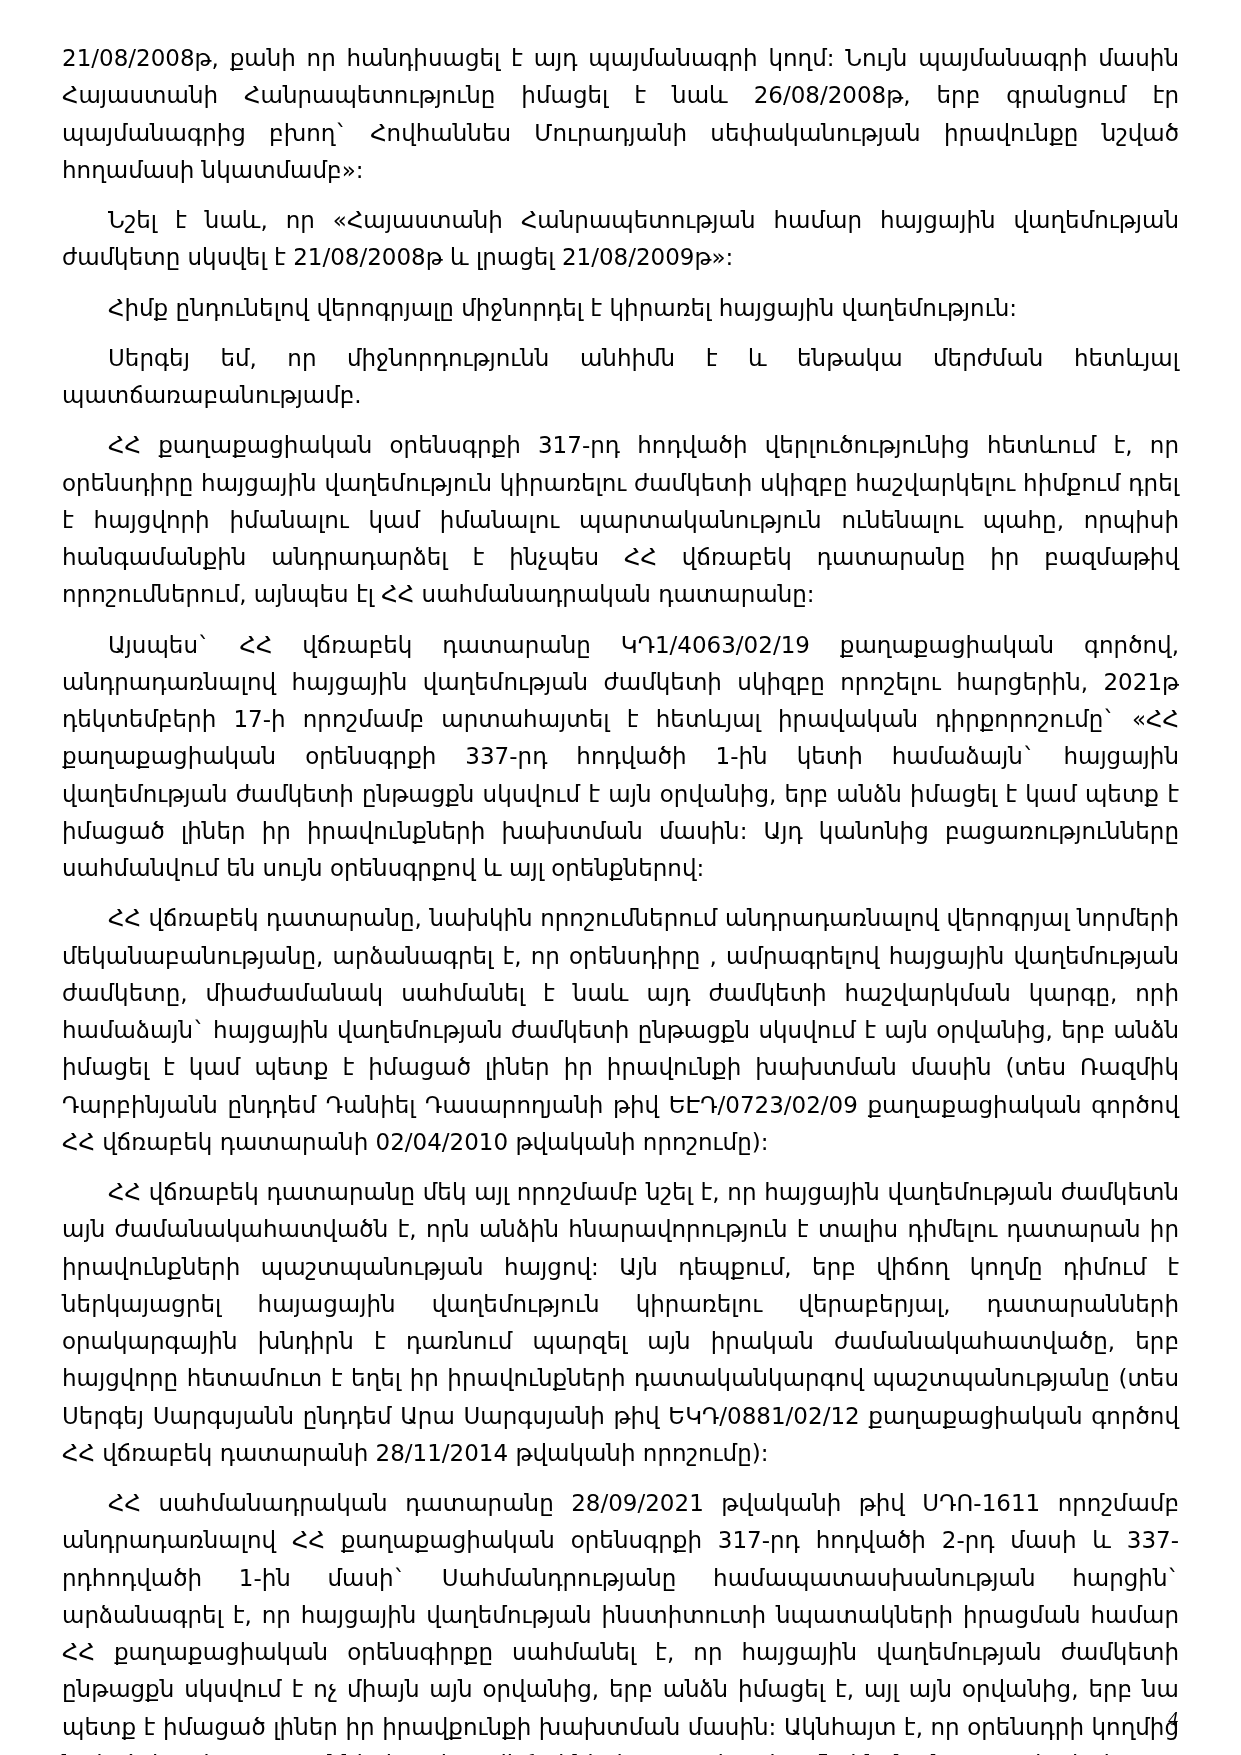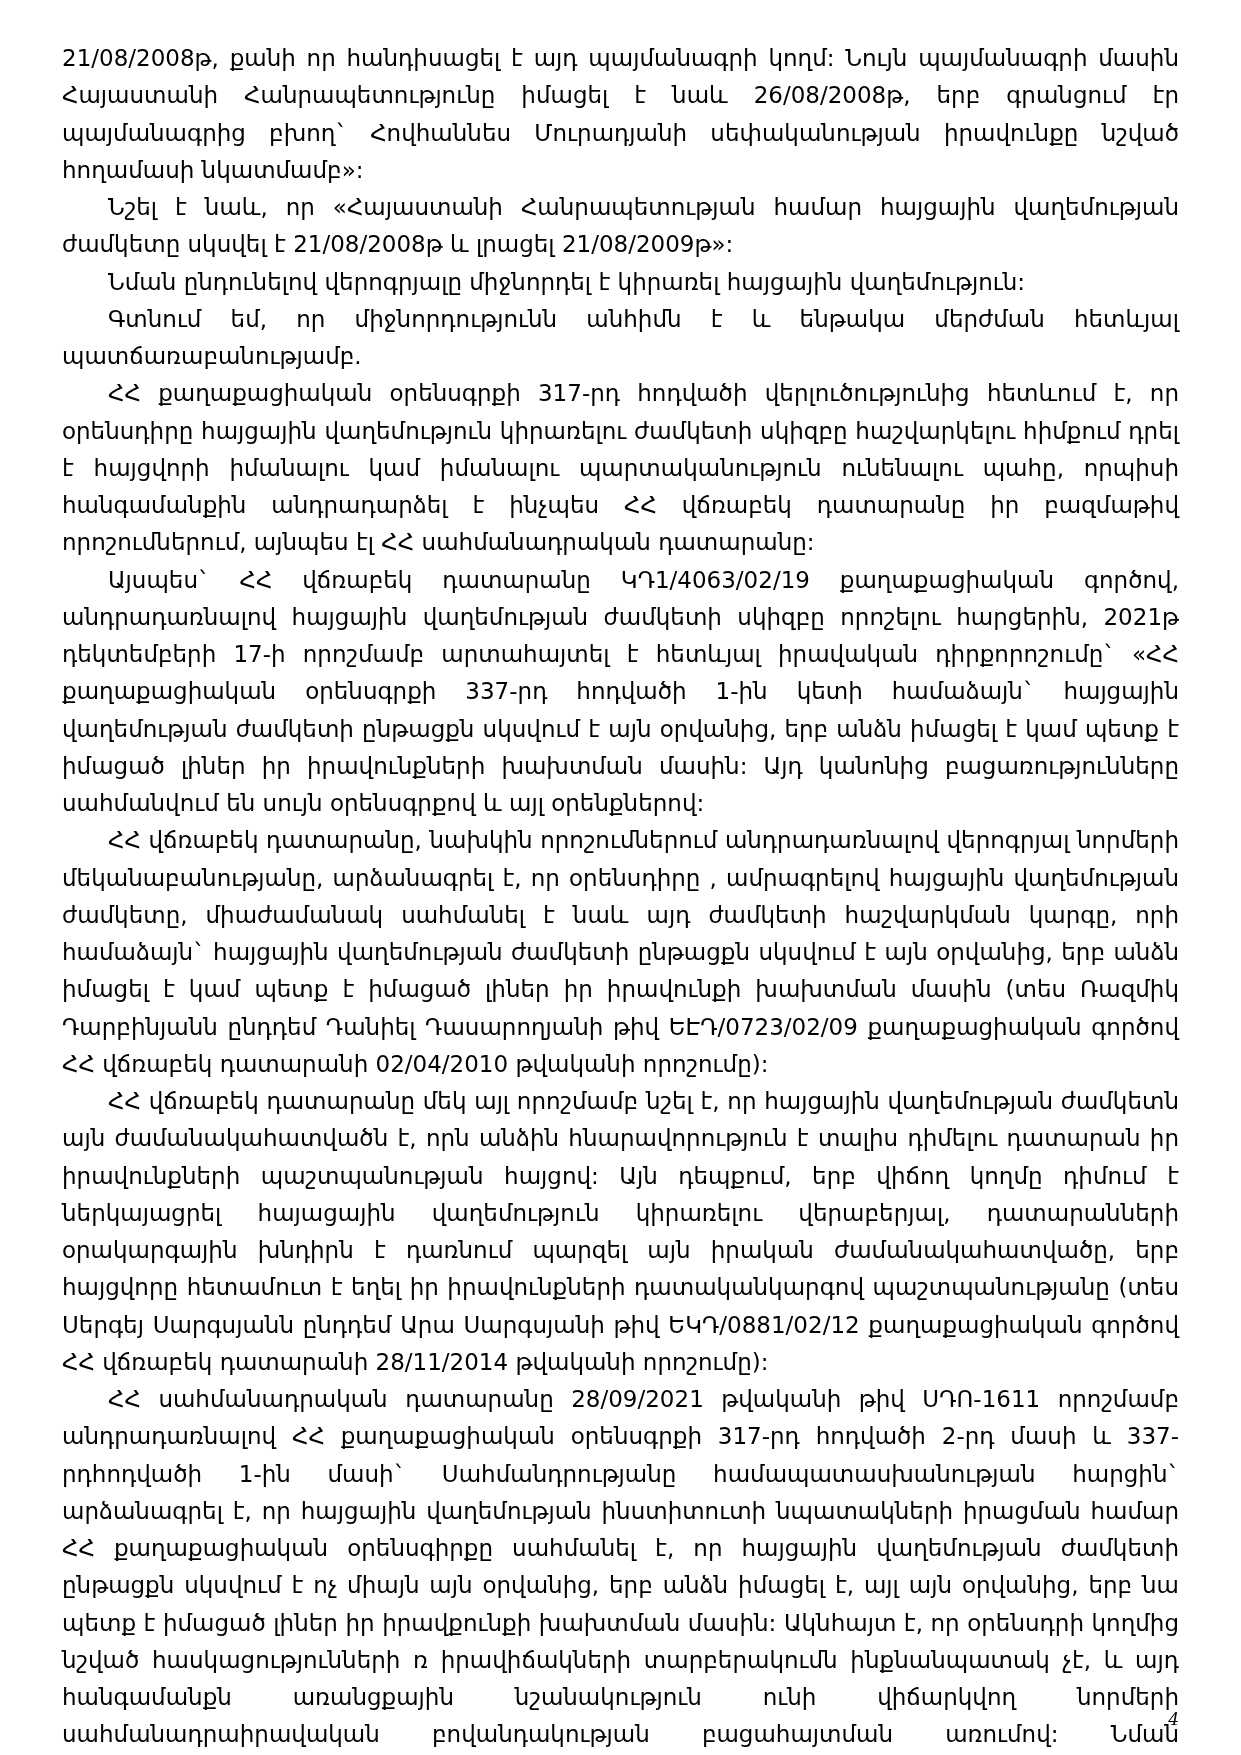--- a/index.html
+++ b/index.html
@@ -22,39 +22,40 @@
     line-height: 1.62;
     text-align: justify;
     text-justify: inter-word;
   }
   .para {
     margin: 0;
     text-indent: 0;
   }
   .para.indent {
     text-indent: 46px;
+    margin-top: 13px;
   }
   .page-number {
     position: absolute;
     right: 62px;
     bottom: 26px;
     font-size: 17px;
     font-style: italic;
     font-family: "DejaVu Serif", "Liberation Serif", serif;
   }
 </style>
 </head>
 <body>
 
 <div class="page">
   <div class="body-text">
     <p class="para">21/08/2008թ, քանի որ հանդիսացել է այդ պայմանագրի կողմ: Նույն պայմանագրի մասին Հայաստանի Հանրապետությունը իմացել է նաև 26/08/2008թ, երբ գրանցում էր պայմանագրից բխող` Հովհաննես Մուրադյանի սեփականության իրավունքը նշված հողամասի նկատմամբ»:</p>
     <p class="para indent">Նշել է նաև, որ «Հայաստանի Հանրապետության համար հայցային վաղեմության ժամկետը սկսվել է 21/08/2008թ և լրացել 21/08/2009թ»:</p>
-    <p class="para indent">Նման ընդունելով վերոգրյալը  միջնորդել է կիրառել հայցային վաղեմություն:</p>
-    <p class="para indent">Գտնում եմ, որ միջնորդությունն անհիմն է և ենթակա մերժման հետևյալ պատճառաբանությամբ.</p>
+    <p class="para indent">Հիմք ընդունելով վերոգրյալը  միջնորդել է կիրառել հայցային վաղեմություն:</p>
+    <p class="para indent">Սերգեյ եմ, որ միջնորդությունն անհիմն է և ենթակա մերժման հետևյալ պատճառաբանությամբ.</p>
     <p class="para indent">ՀՀ քաղաքացիական օրենսգրքի 317-րդ հոդվածի վերլուծությունից հետևում է, որ օրենսդիրը հայցային վաղեմություն կիրառելու ժամկետի սկիզբը հաշվարկելու հիմքում դրել է հայցվորի իմանալու կամ իմանալու պարտականություն ունենալու պահը, որպիսի հանգամանքին անդրադարձել է ինչպես ՀՀ վճռաբեկ դատարանը իր բազմաթիվ որոշումներում, այնպես էլ ՀՀ սահմանադրական դատարանը:</p>
     <p class="para indent">Այսպես` ՀՀ վճռաբեկ դատարանը ԿԴ1/4063/02/19 քաղաքացիական գործով, անդրադառնալով հայցային վաղեմության ժամկետի սկիզբը որոշելու հարցերին, 2021թ դեկտեմբերի 17-ի որոշմամբ արտահայտել է հետևյալ իրավական դիրքորոշումը` «ՀՀ քաղաքացիական օրենսգրքի 337-րդ հոդվածի 1-ին կետի համաձայն` հայցային վաղեմության ժամկետի ընթացքն սկսվում է այն օրվանից, երբ անձն իմացել է կամ պետք է իմացած լիներ իր իրավունքների խախտման մասին: Այդ կանոնից բացառությունները սահմանվում են սույն օրենսգրքով և այլ օրենքներով:</p>
     <p class="para indent">ՀՀ վճռաբեկ դատարանը, նախկին որոշումներում անդրադառնալով վերոգրյալ նորմերի մեկանաբանությանը, արձանագրել է, որ օրենսդիրը , ամրագրելով հայցային վաղեմության ժամկետը, միաժամանակ սահմանել է նաև այդ ժամկետի հաշվարկման կարգը, որի համաձայն` հայցային  վաղեմության ժամկետի ընթացքն սկսվում է այն օրվանից, երբ անձն իմացել է կամ պետք է իմացած լիներ իր իրավունքի խախտման մասին (տես Ռազմիկ Դարբինյանն ընդդեմ Դանիել Դասարողյանի թիվ ԵԷԴ/0723/02/09 քաղաքացիական գործով ՀՀ վճռաբեկ դատարանի 02/04/2010 թվականի որոշումը):</p>
     <p class="para indent"> ՀՀ վճռաբեկ դատարանը մեկ այլ որոշմամբ նշել է, որ հայցային վաղեմության ժամկետն այն ժամանակահատվածն է, որն անձին հնարավորություն է տալիս դիմելու դատարան իր իրավունքների պաշտպանության հայցով: Այն դեպքում, երբ վիճող կողմը դիմում է ներկայացրել հայացային վաղեմություն կիրառելու վերաբերյալ, դատարանների օրակարգային խնդիրն է դառնում պարզել այն իրական ժամանակահատվածը, երբ հայցվորը հետամուտ  է եղել իր իրավունքների դատականկարգով պաշտպանությանը (տես Սերգեյ Սարգսյանն ընդդեմ Արա Սարգսյանի թիվ ԵԿԴ/0881/02/12 քաղաքացիական գործով ՀՀ վճռաբեկ դատարանի 28/11/2014 թվականի որոշումը):</p>
     <p class="para indent">ՀՀ սահմանադրական դատարանը 28/09/2021 թվականի թիվ ՍԴՈ-1611 որոշմամբ անդրադառնալով ՀՀ քաղաքացիական օրենսգրքի 317-րդ հոդվածի 2-րդ մասի և 337-րդհոդվածի 1-ին մասի` Սահմանդրությանը համապատասխանության հարցին` արձանագրել է, որ հայցային վաղեմության ինստիտուտի նպատակների իրացման համար ՀՀ քաղաքացիական օրենսգիրքը սահմանել է, որ հայցային վաղեմության ժամկետի ընթացքն  սկսվում է ոչ միայն այն օրվանից, երբ անձն իմացել է, այլ այն օրվանից, երբ նա պետք է իմացած լիներ իր իրավքունքի խախտման մասին: Ակնհայտ է, որ օրենսդրի կողմից նշված հասկացությունների ռ իրավիճակների տարբերակումն ինքնանպատակ չէ, և այդ հանգամանքն առանցքային նշանակություն ունի վիճարկվող նորմերի սահմանադրաիրավական բովանդակության բացահայտման առումով: Նման տարբերակումն ուղղված է քաղաքացիական շրջանառության մասնակիցների բարեխիղճ վարքագծի, քաղաքացիական շրջանառության և իրավահարաբերությունների որոշակիության և</p>
   </div>
   <div class="page-number">4</div>
 </div>
 
 </body></html>

